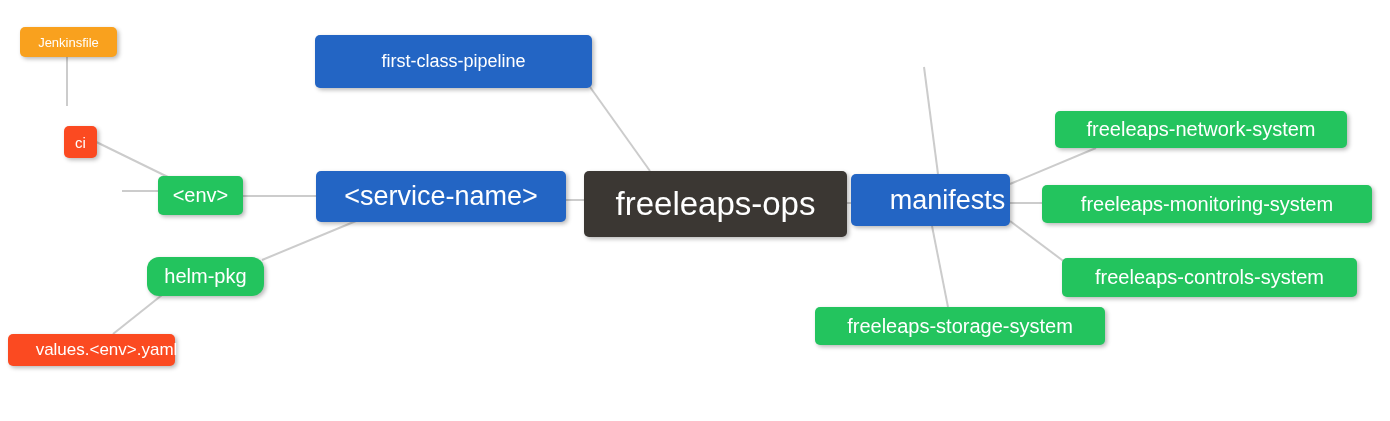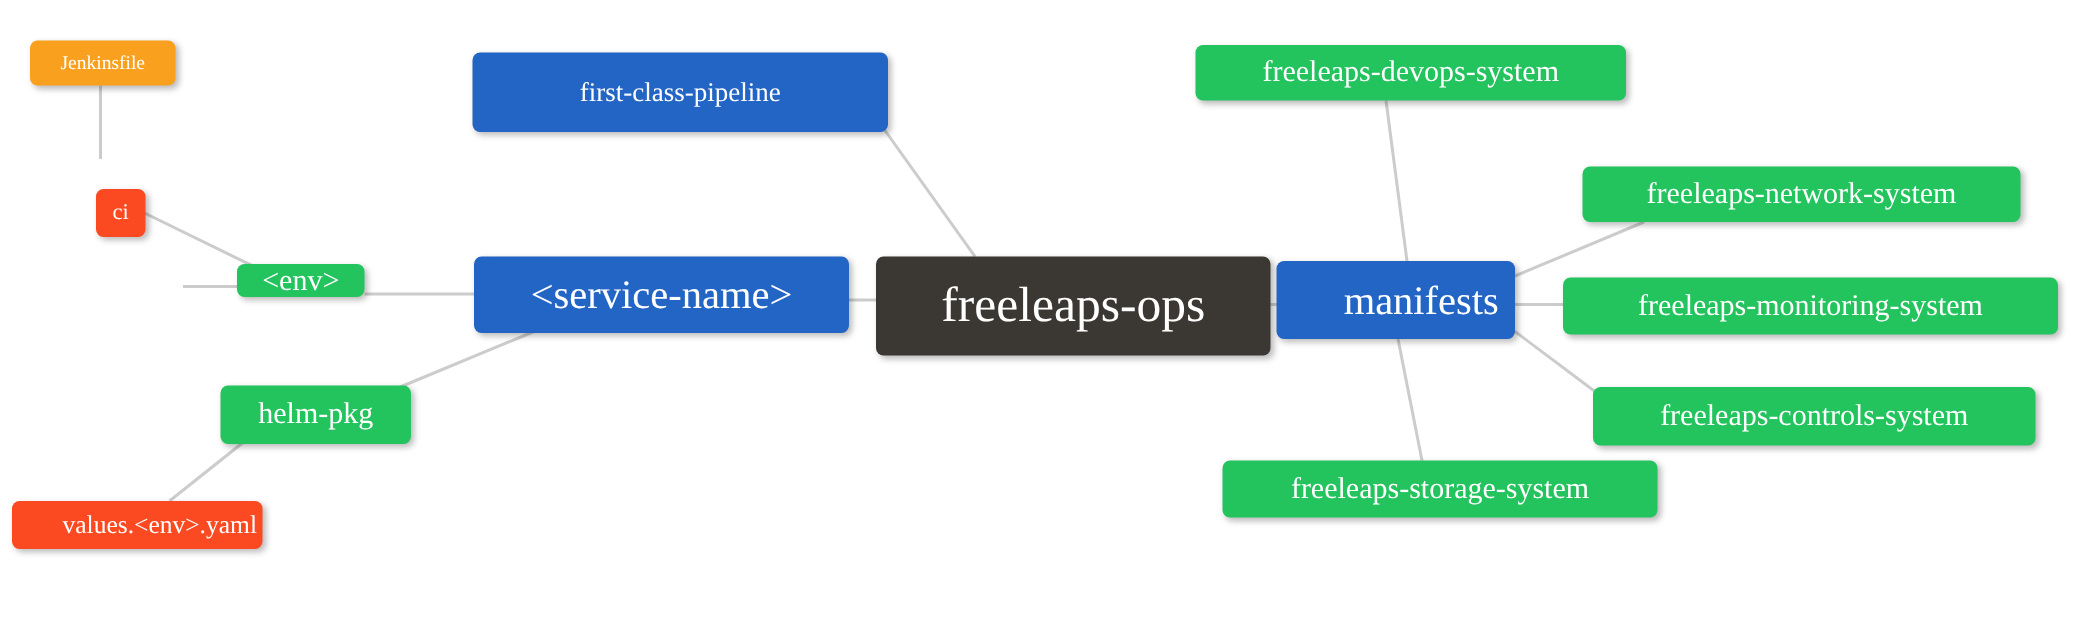--- a/index.html
+++ b/index.html
@@ -1,20 +1,20 @@
 <!DOCTYPE html>
 <html><head>
 <meta charset="utf-8">
 <style>
   html,body{margin:0;padding:0;background:#ffffff;}
   #stage{
     position:relative;
     width:1390px;height:421px;
     background:#ffffff;
-    font-family:Liberation Serif, serif;
+    font-family:Liberation Sans, sans-serif;
     overflow:hidden;
   }
   #edge-layer{position:absolute;left:0;top:0;width:1390px;height:421px;}
   #edge-layer line{stroke:#cccccc;stroke-width:2;fill:none;}
   .node{
     position:absolute;
     display:flex;align-items:center;justify-content:center;
     color:#ffffff;
     border-radius:5px;
     box-shadow:2px 2px 4px rgba(0,0,0,0.28);
@@ -25,22 +25,22 @@
   }
   .c-blue{background:#2365c4;}
   .c-dark{background:#3b3733;}
   .c-green{background:#23c45e;}
   .c-red{background:#fb4a21;}
   .c-orange{background:#f9a11e;}
 
   .n-jenkinsfile{left:20px;top:27px;width:97px;height:30px;font-size:13px;}
   .n-ci{left:64px;top:106px;width:33px;height:32px;font-size:15px;margin-top:20px;}
   .n-argo-app{left:31px;top:176px;width:91px;height:31px;font-size:17px;}
-  .n-env{left:158px;top:176px;width:85px;height:22px;font-size:20px;}
-  .n-helm-pkg{left:147px;top:257px;width:127px;height:39px;font-size:20px;}
+  .n-env{left:158px;top:176px;width:85px;height:39px;font-size:20px;}
+  .n-helm-pkg{left:147px;top:257px;width:117px;height:39px;font-size:20px;border-radius:12px;}
   .n-values{left:8px;top:334px;width:167px;height:32px;font-size:17px;padding-left:40px;}
   .n-first-class-pipeline{left:315px;top:35px;width:277px;height:53px;font-size:18px;}
   .n-service-name{left:316px;top:171px;width:250px;height:51px;font-size:27px;}
   .n-freeleaps-ops{left:584px;top:171px;width:263px;height:66px;font-size:33px;text-align:right;}
   .n-manifests{left:851px;top:174px;width:159px;height:52px;font-size:27px;padding-left:44px;}
   .n-devops{left:797px;top:30px;width:287px;height:37px;font-size:20px;}
   .n-network{left:1055px;top:111px;width:292px;height:37px;font-size:20px;}
   .n-monitoring{left:1042px;top:185px;width:330px;height:38px;font-size:20px;}
   .n-controls{left:1062px;top:258px;width:295px;height:39px;font-size:20px;}
   .n-storage{left:815px;top:307px;width:290px;height:38px;font-size:20px;}
@@ -69,19 +69,18 @@
 
   <div class="node c-orange n-jenkinsfile">Jenkinsfile</div>
   <div class="node c-red n-ci">ci</div>
   <div class="node c-green n-env">&lt;env&gt;</div>
   <div class="node c-green n-helm-pkg">helm-pkg</div>
   <div class="node c-red n-values">values.&lt;env&gt;.yaml</div>
   <div class="node c-blue n-first-class-pipeline">first-class-pipeline</div>
   <div class="node c-blue n-service-name">&lt;service-name&gt;</div>
   <div class="node c-dark n-freeleaps-ops">freeleaps-ops</div>
   <div class="node c-blue n-manifests">manifests</div>
-  <div class="node c-green n-devops">freeleaps-devops-system</div>
   <div class="node c-green n-network">freeleaps-network-system</div>
   <div class="node c-green n-monitoring">freeleaps-monitoring-system</div>
   <div class="node c-green n-controls">freeleaps-controls-system</div>
   <div class="node c-green n-storage">freeleaps-storage-system</div>
 
 </div>
 
 </body></html>

